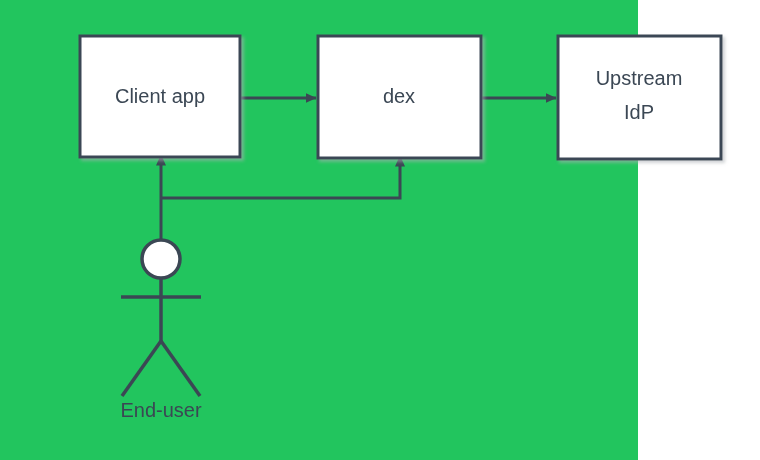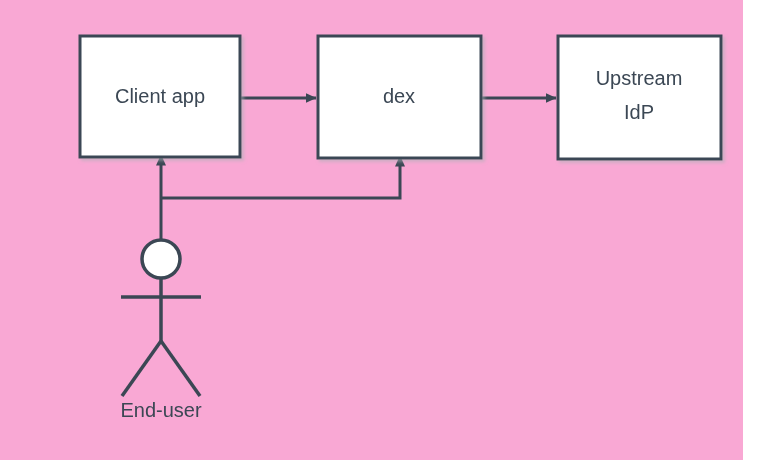--- a/index.html
+++ b/index.html
@@ -8,23 +8,23 @@
     background: #ffffff;
   }
   body {
     width: 760px;
     height: 460px;
     overflow: hidden;
     font-family: "Liberation Sans", sans-serif;
   }
   #diagram-root {
     position: relative;
-    width: 743px;
+    width: 638px;
     height: 460px;
-    background: #f9a8d4;
+    background: #22c55e;
   }
   #diagram-svg {
     position: absolute;
     left: 0;
     top: 0;
     width: 760px;
     height: 460px;
     display: block;
   }
   .node-label {

